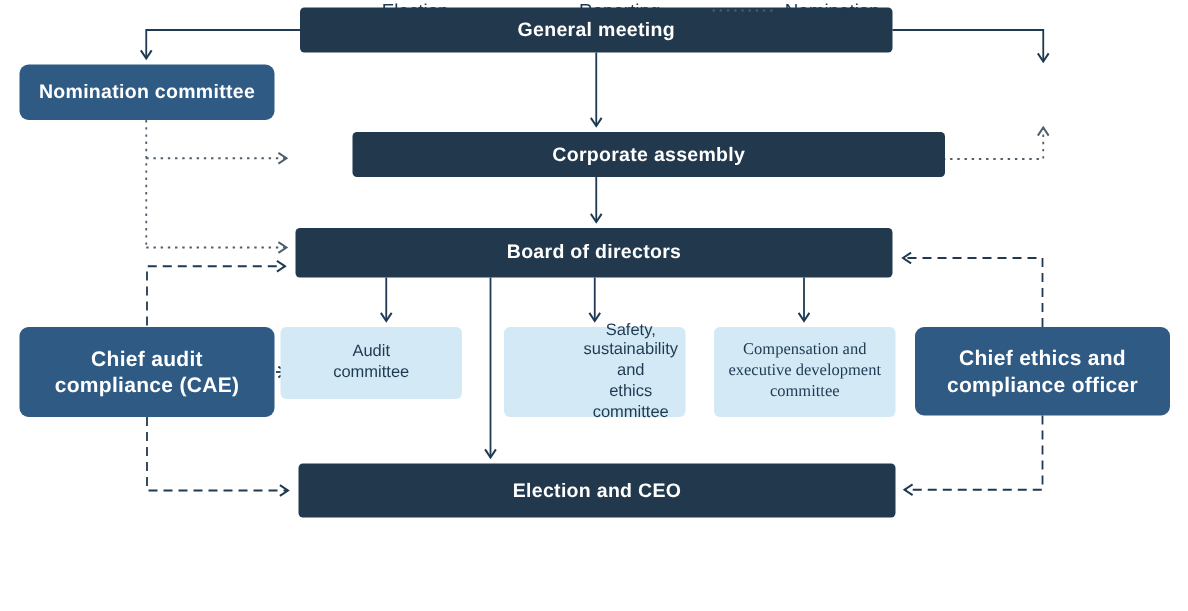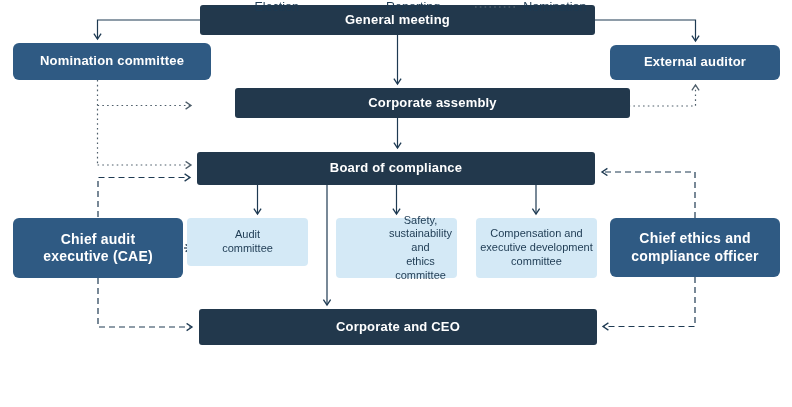--- a/index.html
+++ b/index.html
@@ -80,65 +80,62 @@
       <path d="M98,278 L98,327 L192,327" marker-end="url(#ah-dark)"></path>
       <path d="M695,218 L695,172 L602,172" marker-end="url(#ah-dark)"></path>
       <path d="M695,277 L695,326.5 L603,326.5" marker-end="url(#ah-dark)"></path>
     </g>
   </svg>
 
   <div class="node dark" style="left:200px; top:5px; width:395px; height:30px;justify-content:center;">
     <span class="lbl">General meeting</span>
   </div>
 
-  <div class="node medium" style="left:13px; top:43px; width:198px; height:37px;">
+  <div class="node medium" style="left:13px; top:43px; width:170px; height:37px;">
     <span class="lbl">Nomination committee</span>
   </div>
 
-  <div class="node medium" style="left:610px; top:45px; width:170px; height:35px;">
-    <span class="lbl">External auditor</span>
-  </div>
 
   <div class="node dark" style="left:200px; top:88px; width:395px; height:30px;margin-left:35px;">
     <span class="lbl">Corporate assembly</span>
   </div>
 
   <div class="node dark" style="left:197px; top:152px; width:398px; height:33px;">
-    <span class="lbl">Board of compliance</span>
+    <span class="lbl">Board of directors</span>
   </div>
 
   <div class="node medium" style="left:13px; top:218px; width:170px; height:60px; font-size:14px;">
     <span class="lbl">Chief audit
-executive (CAE)</span>
+compliance (CAE)</span>
   </div>
 
   <div class="node light" style="left:187px; top:218px; width:121px; height:48px;">
     <span class="lbl">Audit
 committee</span>
   </div>
 
   <div class="node light" style="left:336px; top:218px; width:121px; height:60px;padding-left:48px;">
     <span class="lbl">Safety,
 sustainability and
 ethics committee</span>
   </div>
 
-  <div class="node light" style="left:476px; top:218px; width:121px; height:60px;">
+  <div class="node light" style="left:476px; top:218px; width:121px; height:60px;font-family:Liberation Serif, serif;">
     <span class="lbl">Compensation and
 executive development
 committee</span>
   </div>
 
   <div class="node medium" style="left:610px; top:218px; width:170px; height:59px; font-size:14px;">
     <span class="lbl">Chief ethics and
 compliance officer</span>
   </div>
 
   <div class="node dark" style="left:199px; top:309px; width:398px; height:36px;">
-    <span class="lbl">Corporate and CEO</span>
+    <span class="lbl">Election and CEO</span>
   </div>
 
   <div class="legend">
     <div class="legend-item">
       <svg width="42" height="6">
         <line x1="1" y1="3" x2="41" y2="3" stroke="#1e3a52" stroke-width="1.3"></line>
       </svg>
       <span>Election</span>
     </div>
     <div class="legend-item">

